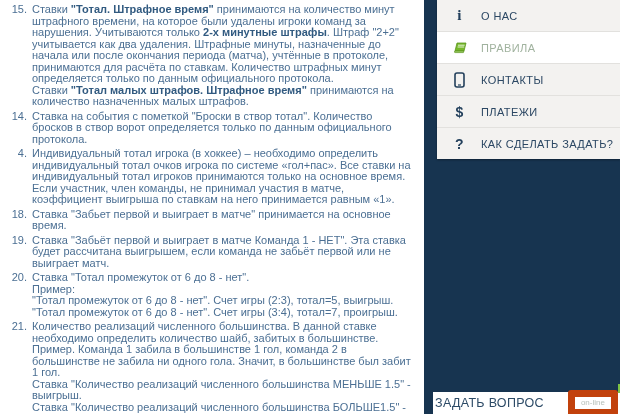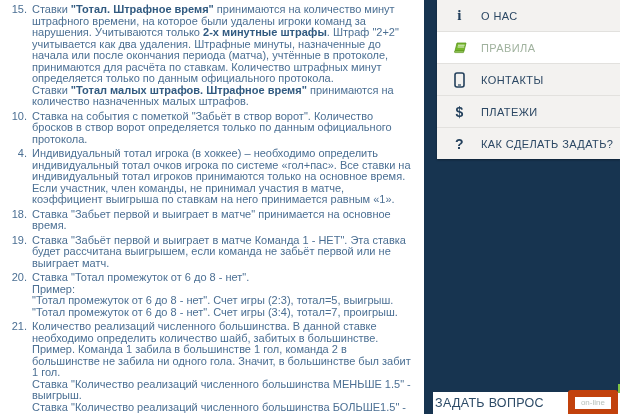--- a/index.html
+++ b/index.html
@@ -60,22 +60,22 @@
 </head>
 <body>
 
 <div class="content">
   <div>
       <div class="rule">
         <span class="rule-num">15.</span>
         <div class="rule-text"><span>Ставки </span><b>"Тотал. Штрафное время"</b><span> принимаются на количество минут штрафного времени, на которое были удалены игроки команд за нарушения. Учитываются только </span><b>2-х минутные штрафы</b><span>. Штраф "2+2" учитывается как два удаления. Штрафные минуты, назначенные до начала или после окончания периода (матча), учтённые в протоколе, принимаются для расчёта по ставкам. Количество штрафных минут определяется только по данным официального протокола.</span><br><span>Ставки </span><b>"Тотал малых штрафов. Штрафное время"</b><span> принимаются на количество назначенных малых штрафов.</span></div>
       </div>
       <div class="rule">
-        <span class="rule-num">10.</span>
-        <div class="rule-text"><span>Ставка на события с пометкой "Забьёт в створ ворот". Количество бросков в створ ворот определяется только по данным официального протокола.</span></div>
+        <span class="rule-num">14.</span>
+        <div class="rule-text"><span>Ставка на события с пометкой "Броски в створ тотал". Количество бросков в створ ворот определяется только по данным официального протокола.</span></div>
       </div>
       <div class="rule">
         <span class="rule-num">4.</span>
         <div class="rule-text"><span>Индивидуальный тотал игрока (в хоккее) – необходимо определить индивидуальный тотал очков игрока по системе «гол+пас». Все ставки на индивидуальный тотал игроков принимаются только на основное время. Если участник, член команды, не принимал участия в матче, коэффициент выигрыша по ставкам на него принимается равным «1».</span></div>
       </div>
       <div class="rule">
         <span class="rule-num">18.</span>
         <div class="rule-text"><span>Ставка "Забьет первой и выиграет в матче" принимается на основное время.</span></div>
       </div>
       <div class="rule">

